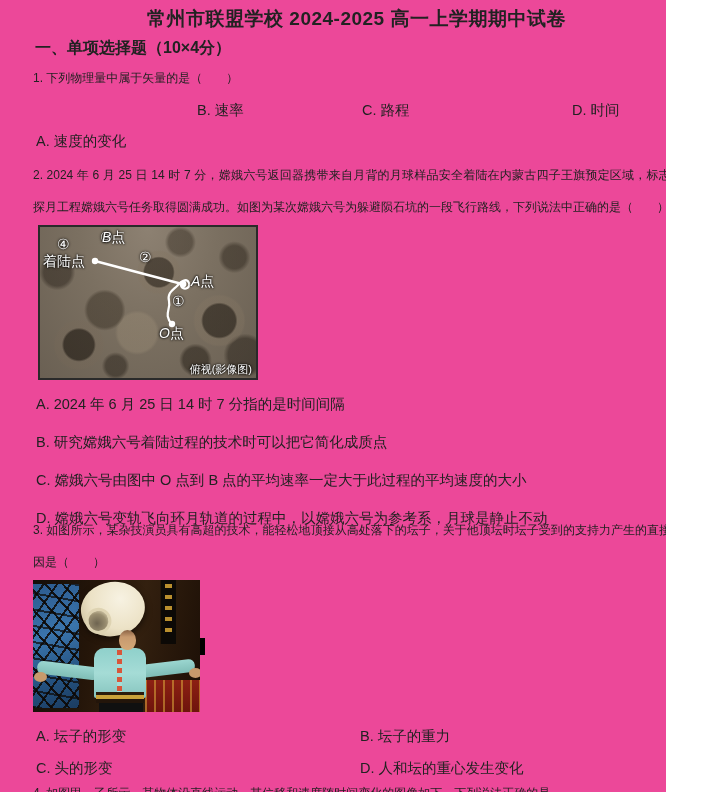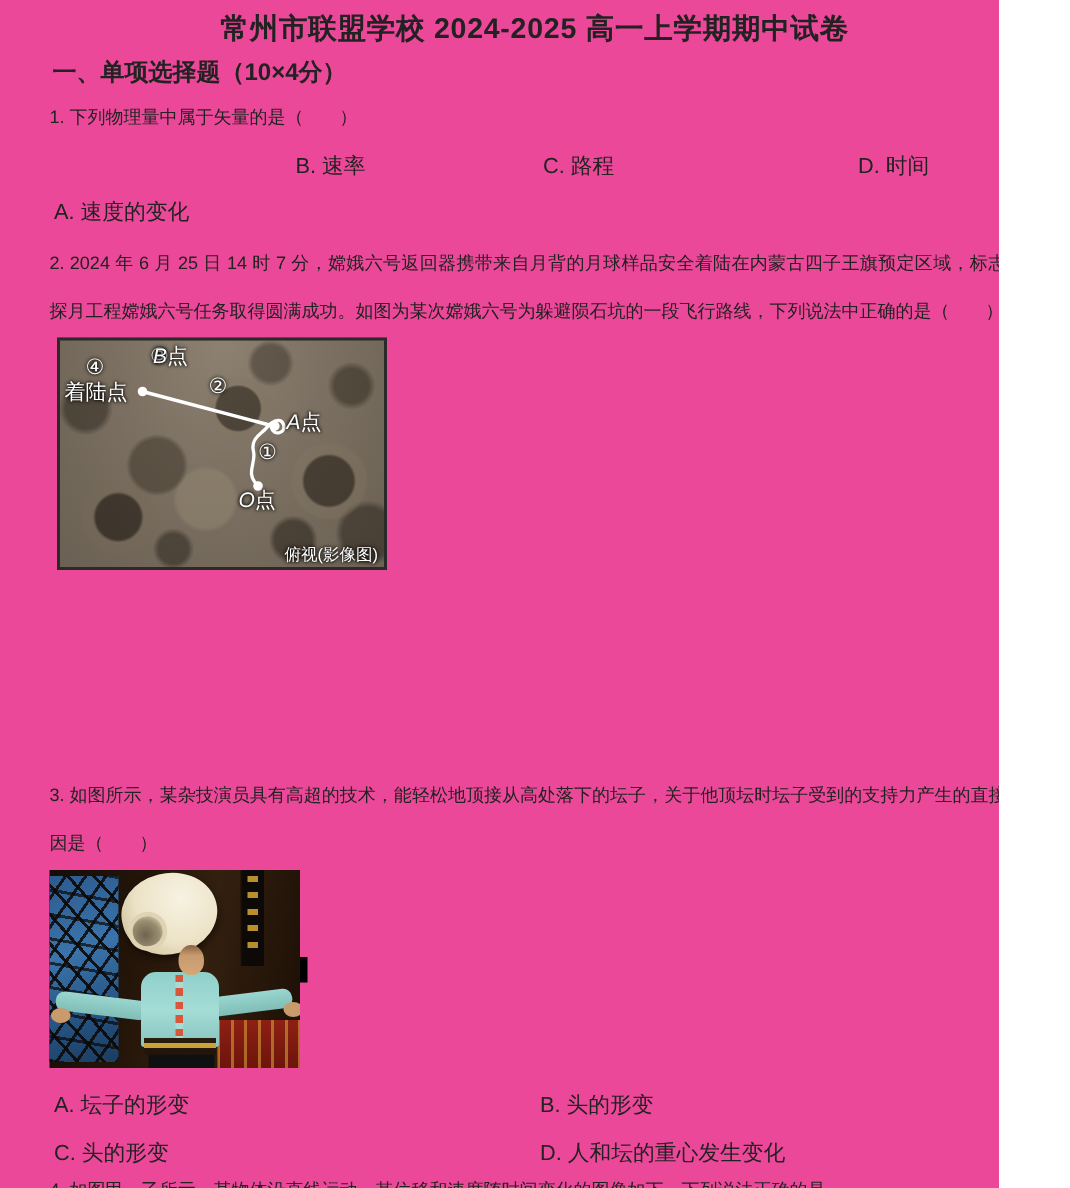--- a/index.html
+++ b/index.html
@@ -167,20 +167,26 @@
     <span class="moon-label" style="left:3px;top:26px;">着陆点</span>
     <span class="moon-label moon-num" style="left:60px;top:2px;">③</span>
     <span class="moon-label" style="left:62px;top:2px;"><i class="pt-letter">B</i><span>点</span></span>
     <span class="moon-label moon-num" style="left:99px;top:22px;">②</span>
     <span class="moon-label" style="left:151px;top:46px;"><i class="pt-letter">A</i><span>点</span></span>
     <span class="moon-label moon-num" style="left:132px;top:66px;">①</span>
     <span class="moon-label" style="left:119px;top:98px;"><i class="pt-letter">O</i><span>点</span></span>
     <span class="moon-caption">俯视(影像图)</span>
   </div>
 
+  <div class="q2-opts">
+    <div>A. 2024 年 6 月 25 日 14 时 7 分指的是时间间隔</div>
+    <div>B. 研究嫦娥六号着陆过程的技术时可以把它简化成质点</div>
+    <div>C. 嫦娥六号由图中 O 点到 B 点的平均速率一定大于此过程的平均速度的大小</div>
+    <div>D. 嫦娥六号变轨飞向环月轨道的过程中，以嫦娥六号为参考系，月球是静止不动</div>
+  </div>
 
   <div class="qtext q3">3. 如图所示，某杂技演员具有高超的技术，能轻松地顶接从高处落下的坛子，关于他顶坛时坛子受到的支持力产生的直接原因是（　　）</div>
 
   <div class="acro-fig">
     <div class="acro-window"></div>
     <div class="acro-banner"></div>
     <div class="acro-chest"></div>
     <div class="acro-pot"></div>
     <div class="acro-arm-l"></div>
     <div class="acro-arm-r"></div>
@@ -188,20 +194,20 @@
     <div class="acro-head"></div>
     <div class="acro-hand-l"></div>
     <div class="acro-hand-r"></div>
     <div class="acro-sash"></div>
     <div class="acro-legs"></div>
   </div>
   <div class="black-tab"></div>
 
   <div class="q3-opts">
     <div class="q3-a">A. 坛子的形变</div>
-    <div class="q3-b">B. 头的形变</div>
+    <div class="q3-b">B. 坛子的重力</div>
     <div class="q3-c">C. 头的形变</div>
     <div class="q3-d">D. 人和坛的重心发生变化</div>
   </div>
 
   <div class="qtext q4">4. 如图甲、乙所示，某物体沿直线运动，其位移和速度随时间变化的图像如下，下列说法正确的是</div>
 
 </div>
 
 </body></html>

